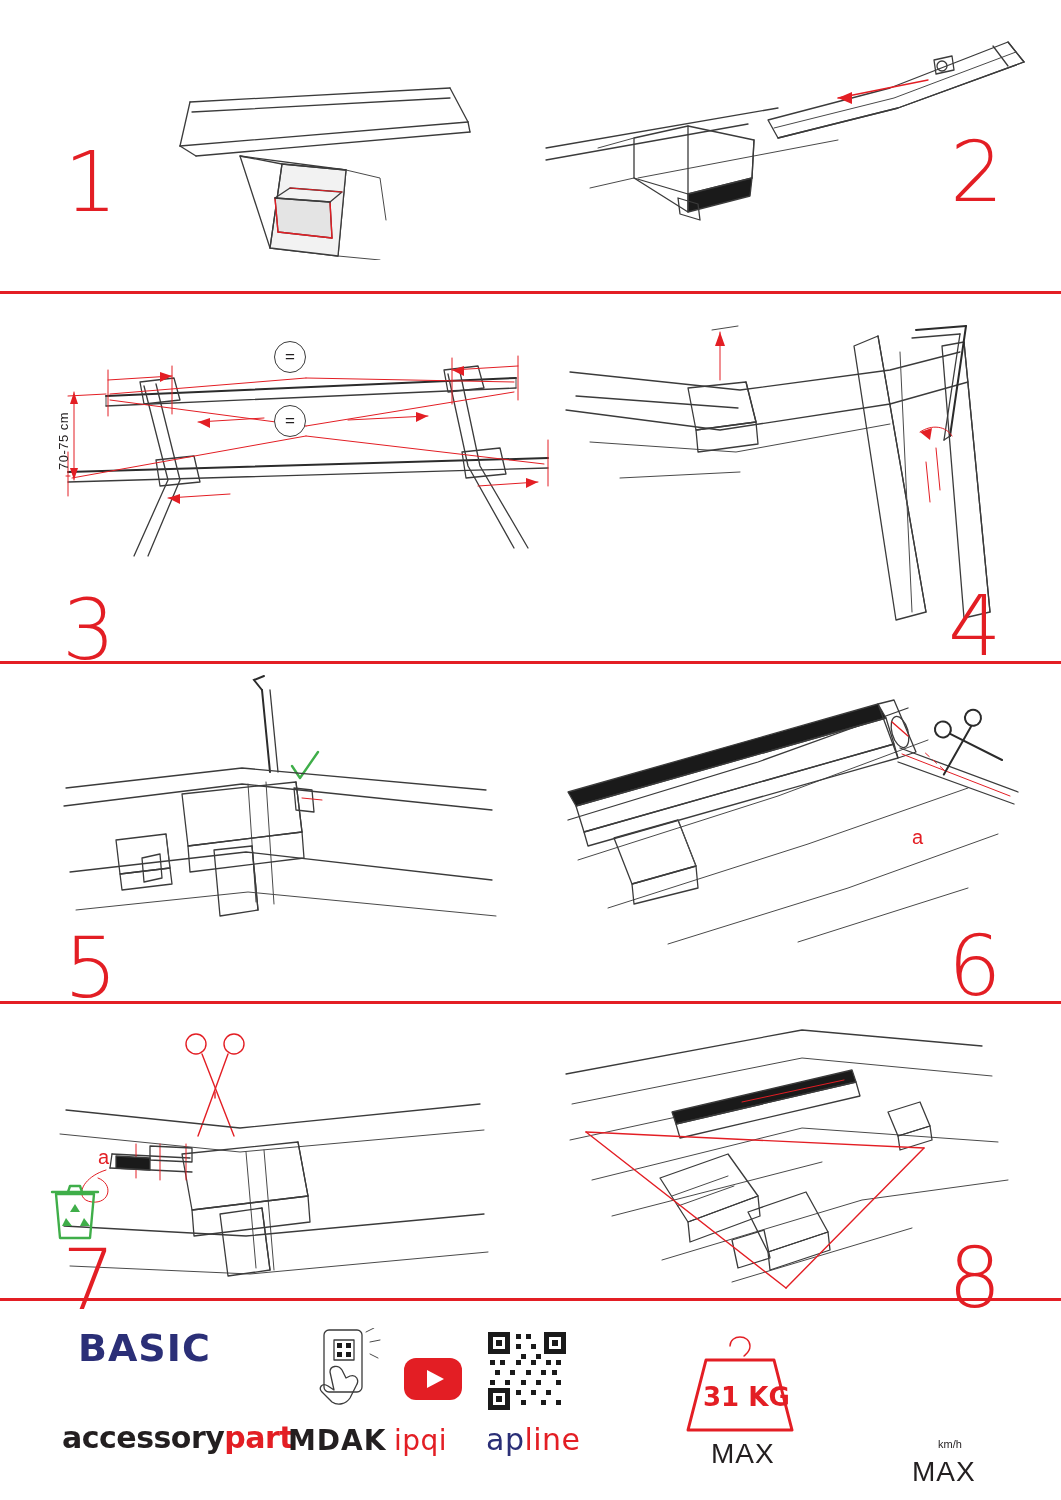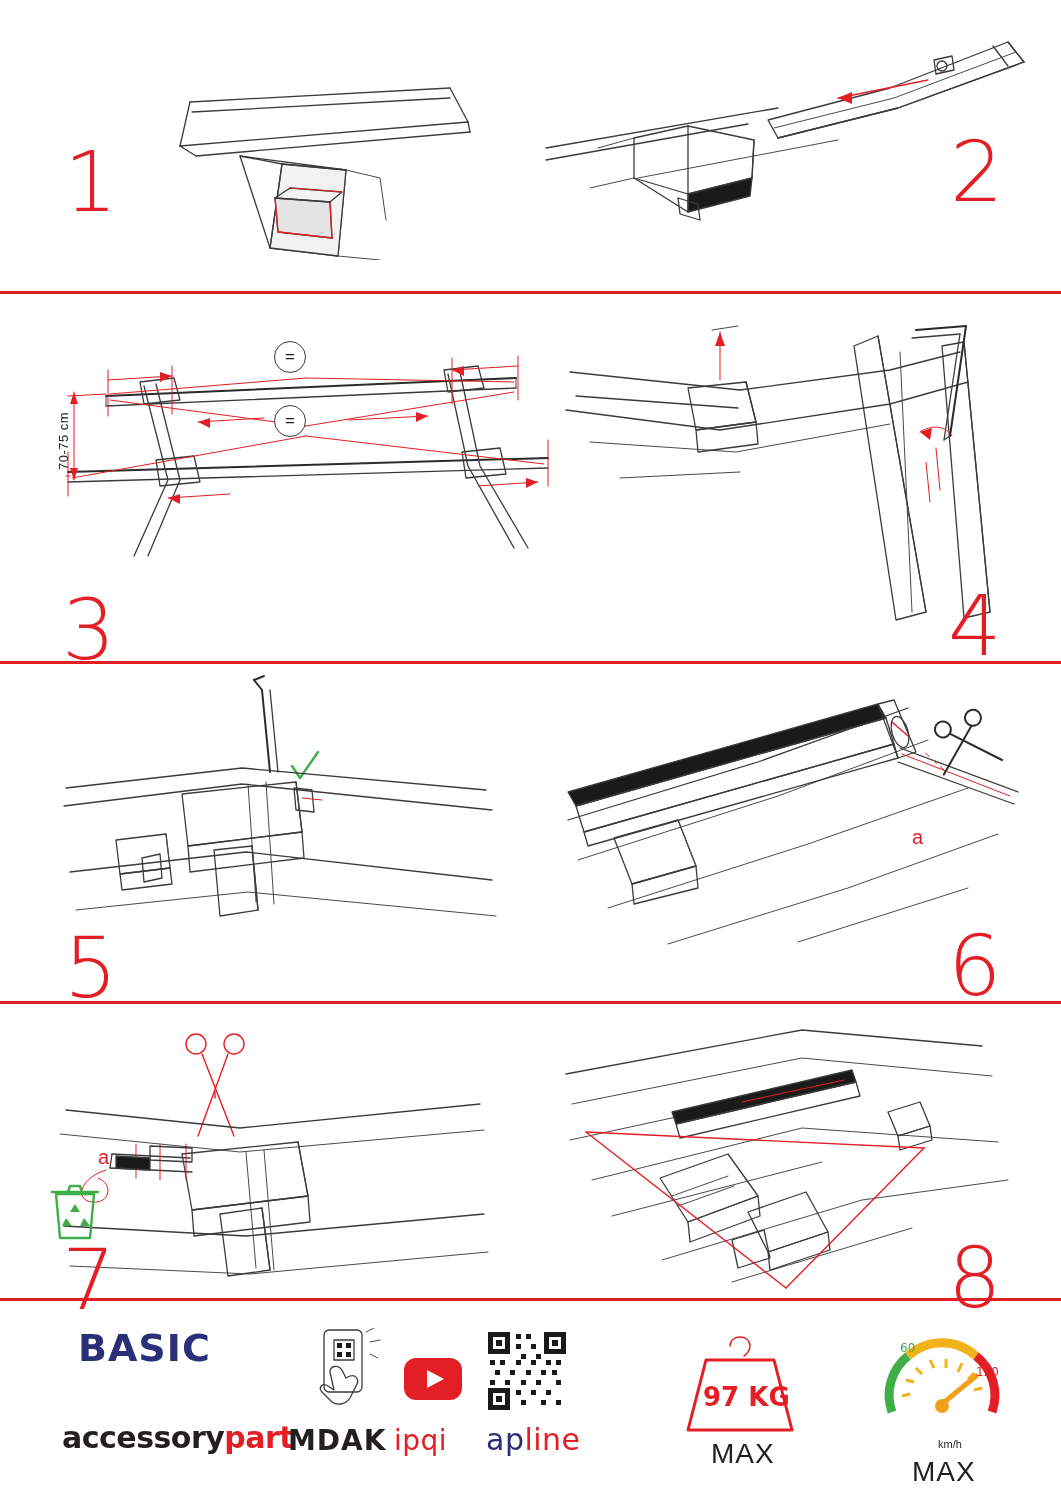--- a/index.html
+++ b/index.html
@@ -494,40 +494,19 @@
   <div class="brand-apline">
     <span>ap</span><span class="li">line</span>
   </div>
 
   <div class="panel" style="left:676px;top:1326px;width:128px;height:108px;">
     <svg class="art" width="128" height="108" viewBox="0 0 128 108">
       <path class="rd" d="M54 20 C54 8 74 8 74 20 C74 26 70 28 68 30" fill="none" stroke-width="3"></path>
       <path d="M30 34 L98 34 L116 104 L12 104 Z" fill="none" stroke="#e31e24" stroke-width="3" stroke-linejoin="round"></path>
     </svg>
   </div>
-  <div class="weight-txt" style="left:703px;top:1382px;">97 KG</div>
+  <div class="weight-txt" style="left:703px;top:1382px;">31 KG</div>
   <div class="maxlabel" style="left:711px;top:1438px;">MAX</div>
 
-  <div class="panel" style="left:878px;top:1326px;width:128px;height:110px;">
-    <svg class="art" width="128" height="110" viewBox="0 0 128 110">
-      <path d="M14 86 A50 50 0 0 1 30 30" fill="none" stroke="#3fae49" stroke-width="9"></path>
-      <path d="M30 30 A50 50 0 0 1 98 30" fill="none" stroke="#f2b21a" stroke-width="9"></path>
-      <path d="M98 30 A50 50 0 0 1 114 86" fill="none" stroke="#e31e24" stroke-width="9"></path>
-      <g stroke="#f2b21a" stroke-width="3">
-        <path d="M24 70 L32 68"></path>
-          <path d="M28 54 L36 56"></path>
-          <path d="M38 42 L44 48"></path>
-        <path d="M52 34 L56 42"></path>
-          <path d="M68 33 L68 42"></path>
-          <path d="M84 37 L80 46"></path>
-        <path d="M96 47 L90 53"></path>
-          <path d="M104 62 L96 64"></path>
-      </g>
-      <path d="M64 78 L98 50" stroke="#f2a01a" stroke-width="5" stroke-linecap="round" fill="none"></path>
-      <circle cx="64" cy="80" r="7" fill="#f2a01a"></circle>
-      <text x="22" y="26" font-family="DejaVu Sans, sans-serif" font-size="12" fill="#3fae49">60</text>
-      <text x="98" y="50" font-family="DejaVu Sans, sans-serif" font-size="12" fill="#e31e24">120</text>
-    </svg>
-  </div>
   <div class="kmh" style="left:924px;top:1438px;padding-left:14px;">km/h</div>
   <div class="maxlabel" style="left:912px;top:1456px;">MAX</div>
 
 </div>
 
 </body></html>

